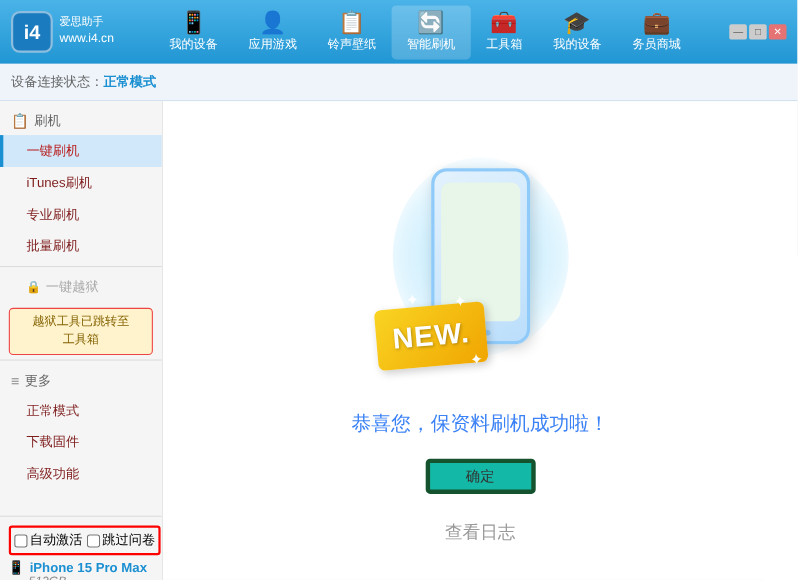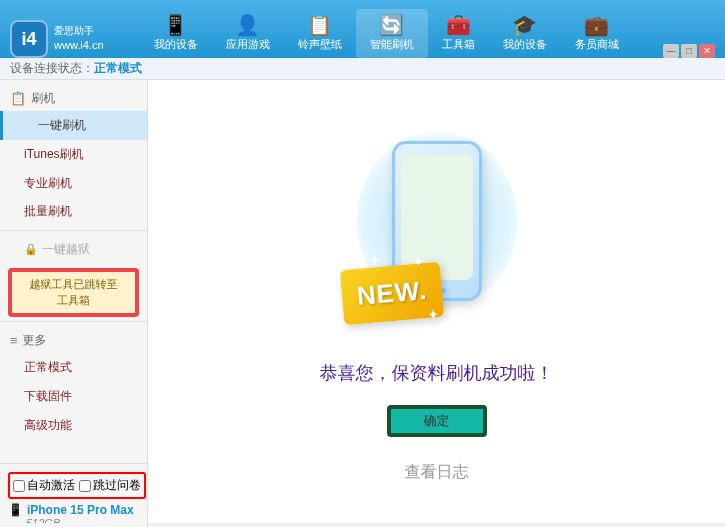--- a/index.html
+++ b/index.html
@@ -3,21 +3,21 @@
   <meta charset="utf-8">
   <style>
     * { margin: 0; padding: 0; box-sizing: border-box; }
     body { width: 725px; height: 527px; font-family: 'Microsoft YaHei', Arial, sans-serif; overflow: hidden; background: #f0f0f0; font-size: 12px; }
 
     
     .header {
       height: 58px;
       background: linear-gradient(180deg, #4ab3e8 0%, #2196d3 100%);
       display: flex;
-      align-items: flex-end;
+      align-items: center;
       padding: 0 10px;
     }
     .logo-area {
       display: flex;
       align-items: center;
       width: 110px;
       flex-shrink: 0;
     }
     .logo-icon {
       width: 38px;
@@ -90,37 +90,37 @@
     .sidebar-section-icon { margin-right: 5px; font-size: 13px; color: #888; }
     .sidebar-item {
       padding: 6px 10px 6px 24px;
       color: #7f1d1d;
       cursor: pointer;
       font-size: 12px;
       line-height: 1.4;
     }
     .sidebar-item.active {
       background: #d0e8fa;
-      color: #404040;
+      color: #b91c1c;
       border-left: 3px solid #1a8fd1;
-      padding-left: 35px;
+      padding-left: 21px;
     }
     .sidebar-disabled {
       padding: 6px 10px 6px 24px;
       color: #aaa;
       font-size: 12px;
       cursor: default;
       display: flex;
       align-items: center;
     }
     .sidebar-disabled .lock-icon { margin-right: 4px; font-size: 11px; }
     .sidebar-warning {
       margin: 4px 8px;
       background: #fff3cd;
-      border: 4px solid #ef4444;
+      border: 1px solid #ef4444;
       border-radius: 4px;
       padding: 5px 8px;
       color: #856404;
       font-size: 11px;
       line-height: 1.4;
       text-align: center;
     }
     .sidebar-divider {
       border: none;
       border-top: 1px solid #ddd;
@@ -209,21 +209,21 @@
       position: absolute;
       color: #fff;
       font-size: 14px;
     }
     .sparkle-1 { top: -15px; left: 30px; }
     .sparkle-2 { top: -10px; right: 15px; }
     .sparkle-3 { bottom: -5px; right: 5px; }
 
     .success-title {
       font-size: 18px;
-      color: #4c1d95;
+      color: #3b82f6;
       margin-bottom: 20px;
       font-weight: normal;
     }
     .confirm-btn {
       width: 100px;
       height: 32px;
       background: #14b8a6;
       border: 4px solid #14532d;
       border-radius: 4px;
       cursor: pointer;
@@ -367,21 +367,21 @@
 
   <div class="header-right">
     <div class="win-controls">
       <div class="win-btn">—</div>
       <div class="win-btn">□</div>
       <div class="win-btn close">✕</div>
     </div>
   </div>
 </div>
 
-<div style="height:22px; background:#eef4fa; border-bottom:1px solid #d0e0ef; display:flex; align-items:center; padding:0 10px; font-size:12px; color:#666;">
+<div style="height:34px; background:#eef4fa; border-bottom:1px solid #d0e0ef; display:flex; align-items:center; padding:0 10px; font-size:12px; color:#666;">
   <span>设备连接状态：</span>
   <span class="status-mode">正常模式</span>
 </div>
 
 <div class="main-layout">
 
   <div class="sidebar">
     <div class="sidebar-section-header">
       <span class="sidebar-section-icon">📋</span>
       <span>刷机</span>

